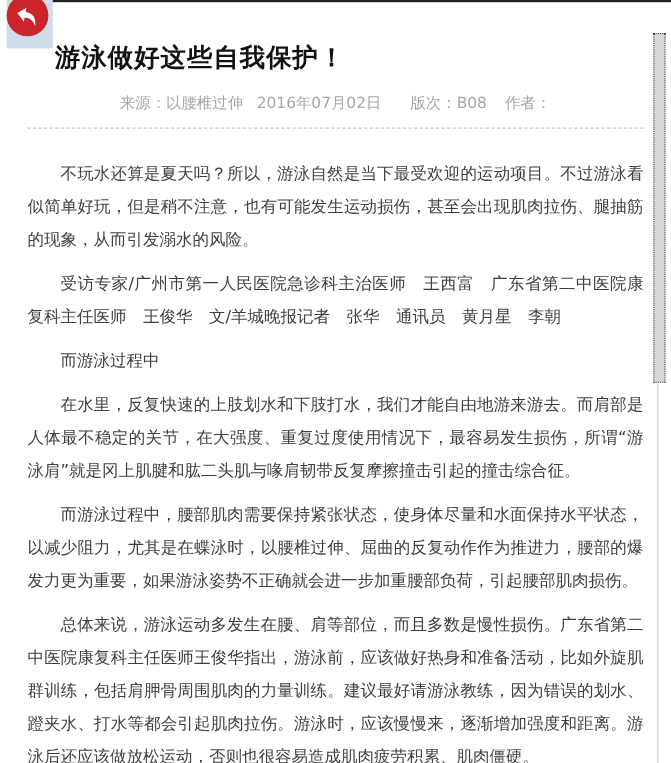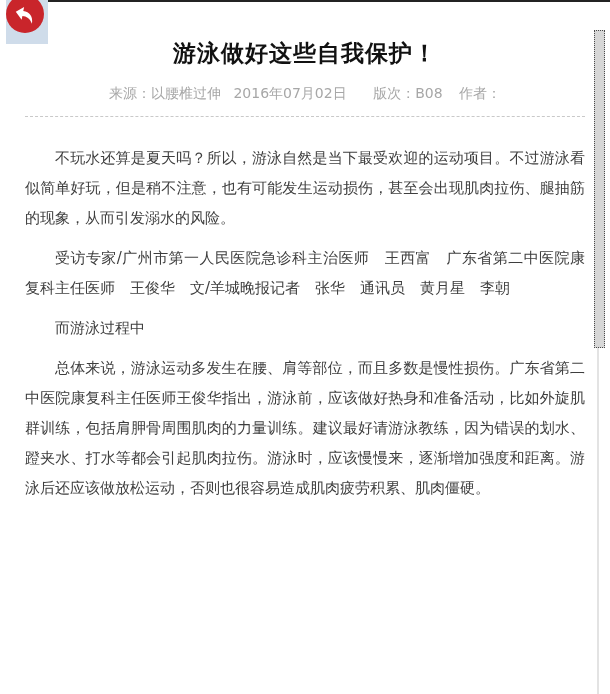--- a/index.html
+++ b/index.html
@@ -28,21 +28,21 @@
     border-radius: 50%;
     background: #c9252b;
   }
   .back-circle svg {
     position: absolute; left: 6px; top: 9px;
   }
   h1.title {
     margin: 38px 50px 0;
     font-size: 23px; line-height: 30px;
     font-weight: bold; color: #111111;
-    text-align: center; letter-spacing: 1px;
+    text-align: left; letter-spacing: 1px;
   }
   .meta {
     margin-top: 17px;
     text-align: center;
     font-size: 14px; color: #a7a7a7;
   }
   .meta .gap-sm { margin-left: 12px; }
   .meta .gap-md { margin-left: 8px; }
   .meta .gap-lg { margin-left: 22px; }
   .divider {
@@ -93,19 +93,21 @@
     <span class="gap-lg">版次：B08</span>
     <span class="gap-sm">作者：</span>
   </div>
 
   <div class="divider"></div>
 
   <div class="article">
     <p>不玩水还算是夏天吗？所以，游泳自然是当下最受欢迎的运动项目。不过游泳看似简单好玩，但是稍不注意，也有可能发生运动损伤，甚至会出现肌肉拉伤、腿抽筋的现象，从而引发溺水的风险。</p>
     <p>受访专家/广州市第一人民医院急诊科主治医师　王西富　广东省第二中医院康复科主任医师　王俊华　文/羊城晚报记者　张华　通讯员　黄月星　李朝</p>
     <p>而游泳过程中</p>
+    <p>在水里，反复快速的上肢划水和下肢打水，我们才能自由地游来游去。而肩部是人体最不稳定的关节，在大强度、重复过度使用情况下，最容易发生损伤，所谓“游泳肩”就是冈上肌腱和肱二头肌与喙肩韧带反复摩擦撞击引起的撞击综合征。</p>
+    <p>而游泳过程中，腰部肌肉需要保持紧张状态，使身体尽量和水面保持水平状态，以减少阻力，尤其是在蝶泳时，以腰椎过伸、屈曲的反复动作作为推进力，腰部的爆发力更为重要，如果游泳姿势不正确就会进一步加重腰部负荷，引起腰部肌肉损伤。</p>
     <p>总体来说，游泳运动多发生在腰、肩等部位，而且多数是慢性损伤。广东省第二中医院康复科主任医师王俊华指出，游泳前，应该做好热身和准备活动，比如外旋肌群训练，包括肩胛骨周围肌肉的力量训练。建议最好请游泳教练，因为错误的划水、蹬夹水、打水等都会引起肌肉拉伤。游泳时，应该慢慢来，逐渐增加强度和距离。游泳后还应该做放松运动，否则也很容易造成肌肉疲劳积累、肌肉僵硬。</p>
   </div>
 
   <div class="scroll-thumb"></div>
   <div class="scroll-track"></div>
 
 </div>
 
 </body></html>

